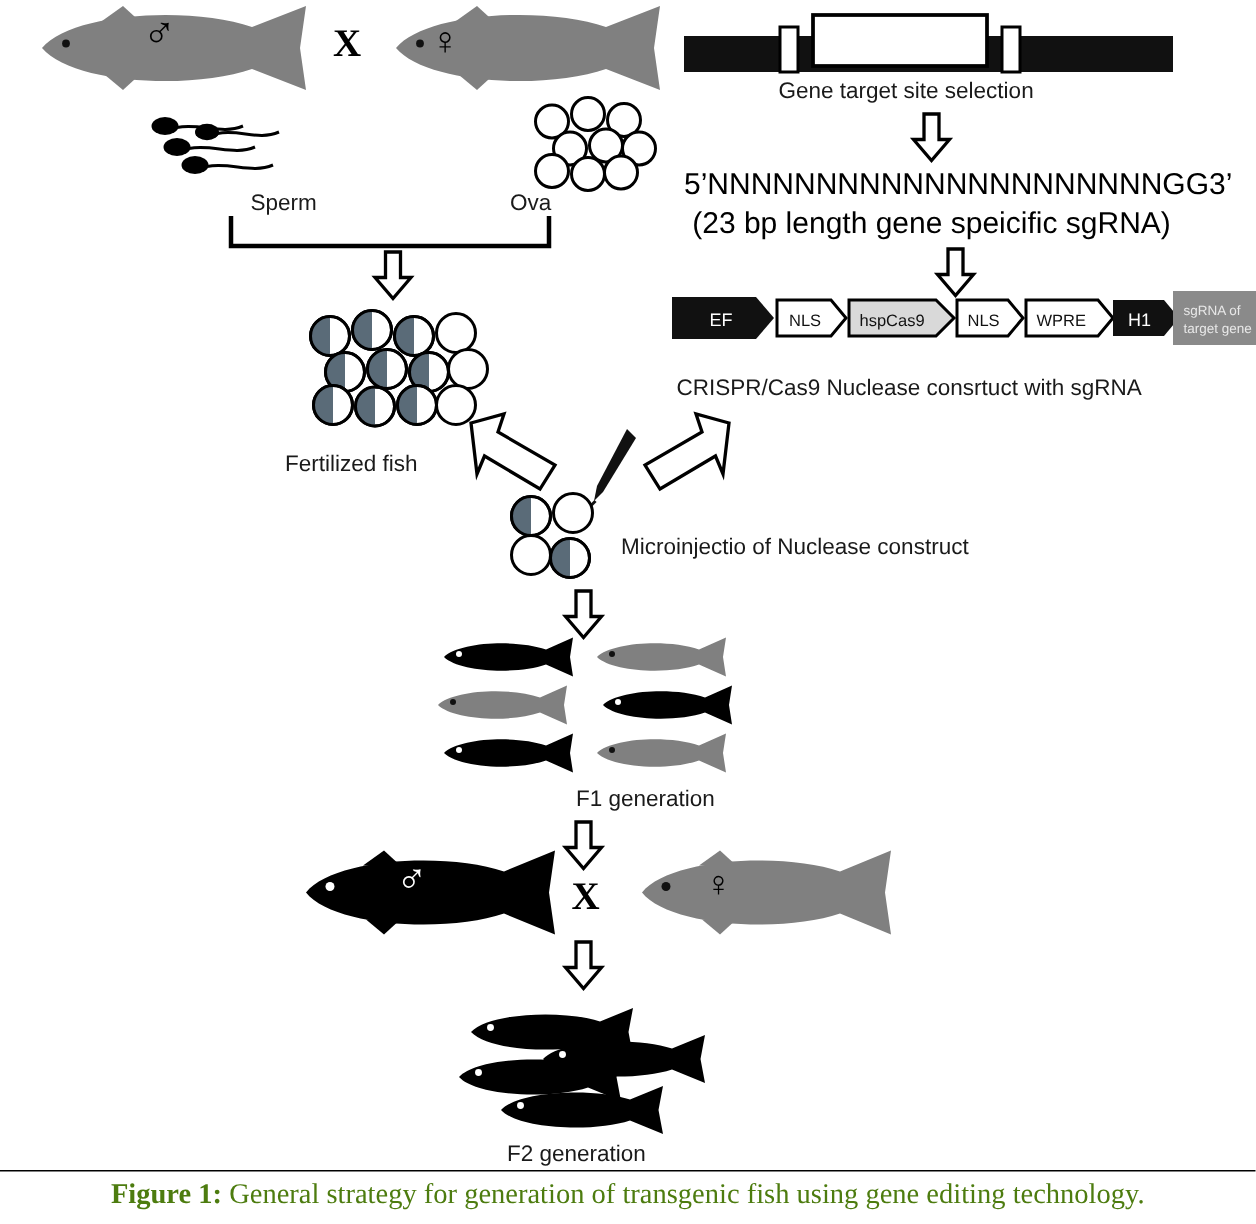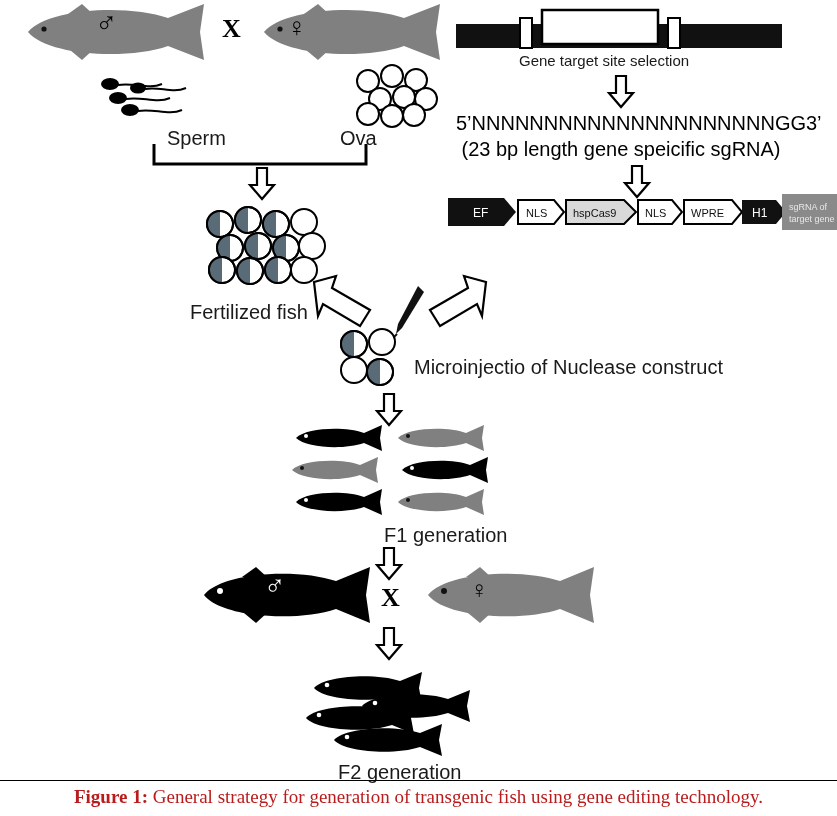--- a/index.html
+++ b/index.html
@@ -15,39 +15,39 @@
     position: relative;
     overflow: hidden;
   }
   .figure {
     position: relative;
     width: 837px;
     height: 816px;
   }
   .abs { position: absolute; }
   .lbl {
-    font-size: 20px;
+    font-size: 15px;
     color: #1a1a1a;
     white-space: nowrap;
   }
   .lbl-lg { font-size: 15px; }
   .cross {
     font-size: 26px;
     font-weight: 600;
     font-family: "Liberation Serif", serif;
   }
   .caption {
     position: absolute;
     left: 0;
     top: 786px;
     width: 837px;
     text-align: center;
     font-family: "Liberation Serif", serif;
     font-size: 19px;
-    color: #b91c1c;
+    color: #4d7c0f;
   }
   .caption b { font-weight: bold; }
   .rule {
     position: absolute;
     left: 0;
     top: 780px;
     width: 837px;
     height: 1px;
     background: #000;
   }
@@ -391,19 +391,20 @@
       </g>
 
       <g>
         <path d="M336 2 L400 2 L416 20 L400 38 L336 38 Z" fill="#8a8a8a"></path>
         <text x="343" y="18" fill="#e8e8e8" font-size="9" font-family="Liberation Sans, sans-serif">sgRNA of</text>
         <text x="343" y="30" fill="#e8e8e8" font-size="9" font-family="Liberation Sans, sans-serif">target gene</text>
       </g>
     </svg>
   </div>
 
+  <div class="abs lbl lbl-lg" style="left:451px; top:250px;">CRISPR/Cas9 Nuclease consrtuct with sgRNA</div>
 
   <div class="rule"></div>
   <div class="caption">
     <b>Figure 1:</b><span> General strategy for generation of transgenic fish using gene editing technology.</span>
   </div>
 
 </div>
 
 </body></html>

